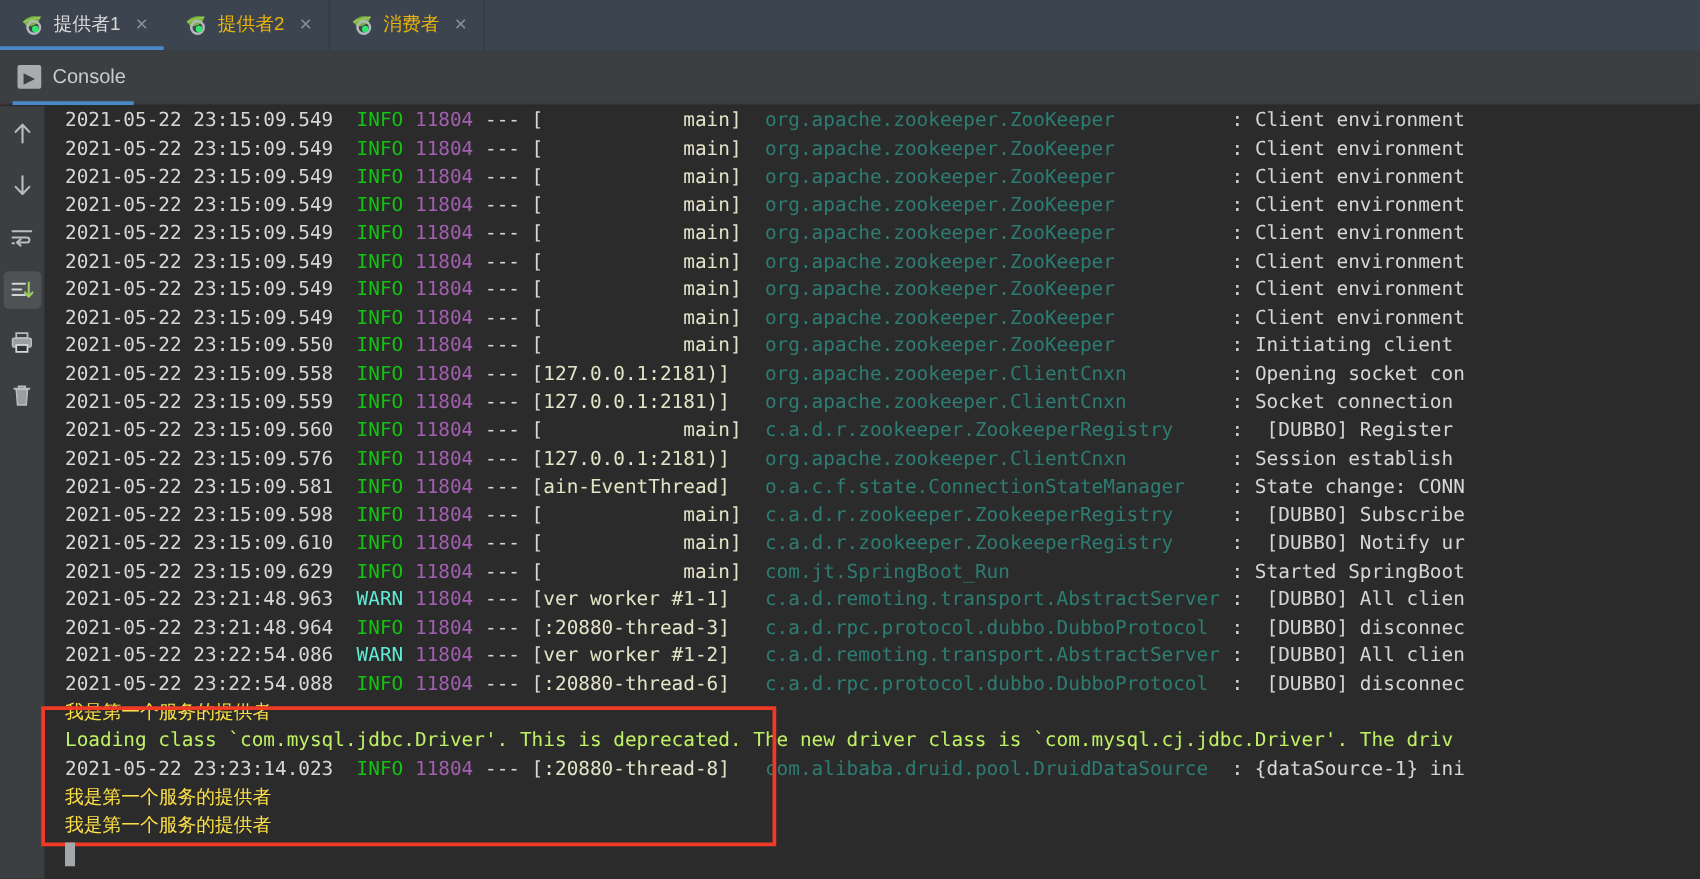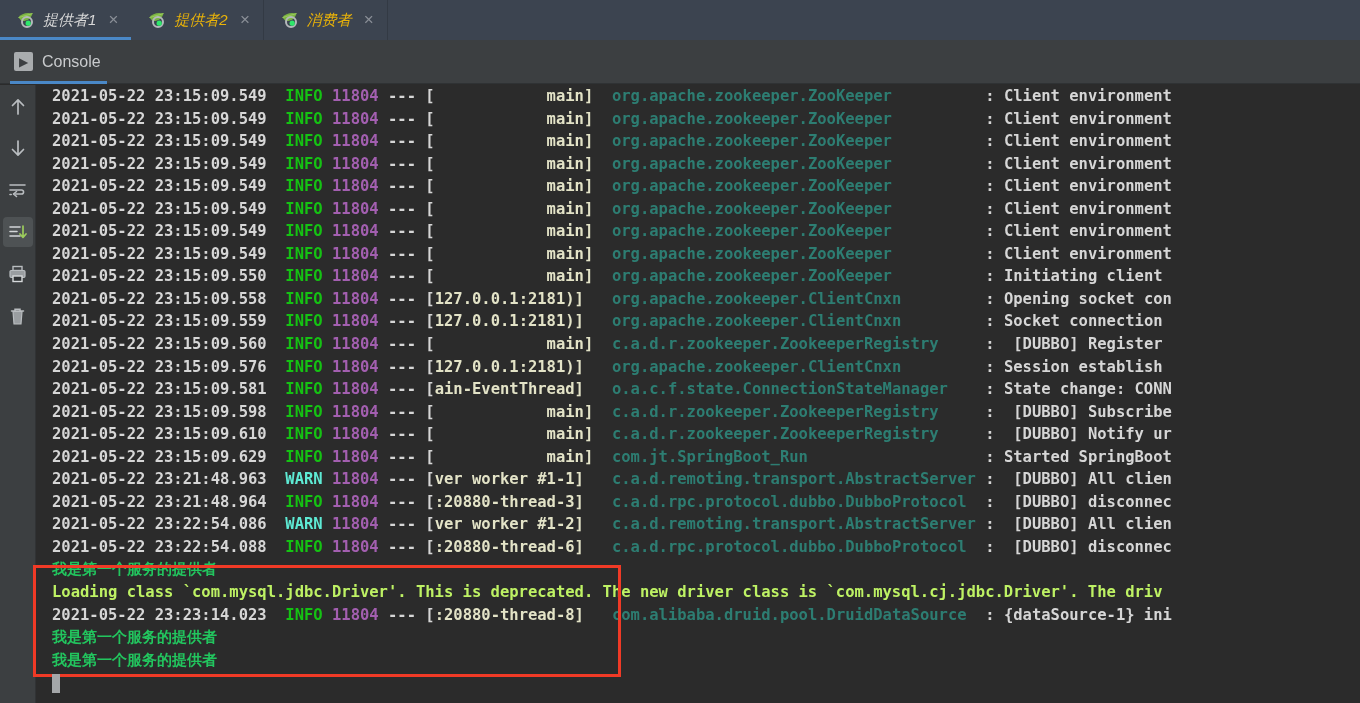--- a/index.html
+++ b/index.html
@@ -8,21 +8,21 @@
     background: #2b2b2b;
     font-family: "Liberation Sans", sans-serif;
     overflow: hidden;
   }
   #app { position: relative; width: 1360px; height: 703px; background: #2b2b2b; }
 
   
   .tabbar {
     position: absolute; left: 0; top: 0; width: 1360px; height: 40px;
     background: #3c4450;
-    display: flex; align-items: flex-start; font-style: italic;
+    display: flex; align-items: flex-start;
   }
   .runtab {
     position: relative;
     display: flex; align-items: center; gap: 7px;
     padding: 0 13px 0 16px;
     height: 40px;
     cursor: default;
     flex: 0 0 auto;
   }
   .runtab.active::after {
@@ -89,39 +89,38 @@
   }
   .gbtn.on { background: #4e5254; }
   .gbtn svg { display: block; }
 
   
   .console {
     position: absolute; left: 37px; top: 85px;
     width: 1323px; height: 618px;
     background: #2b2b2b;
     overflow: hidden;
-    font-weight: bold;
   }
   .lines {
     position: absolute; left: 15px; top: 0;
     font-family: "DejaVu Sans Mono", "Liberation Mono", monospace;
     font-size: 15.5px;
     line-height: 22.55px;
     white-space: pre;
   }
   .ln { height: 22.55px; white-space: pre; }
   .c-ts    { color: #d6d6d6; }
   .c-info  { color: #15c213; }
   .c-warn  { color: #5eead4; }
   .c-pid   { color: #a35fb0; }
   .c-dash  { color: #d6d6d6; }
   .c-thr   { color: #e3e3c7; }
   .c-logger{ color: #2d7d72; }
   .c-msg   { color: #d6d6d6; }
-  .c-cn    { color: #22c55e; font-family: "DejaVu Sans", sans-serif; font-size: 15px; }
+  .c-cn    { color: #fde047; font-family: "DejaVu Sans", sans-serif; font-size: 15px; }
   .c-green { color: #bef264; }
 
   
   .redbox {
     position: absolute; left: 33px; top: 565px;
     width: 588px; height: 112px;
     border: 3px solid #f03a26;
     pointer-events: none;
   }
   

